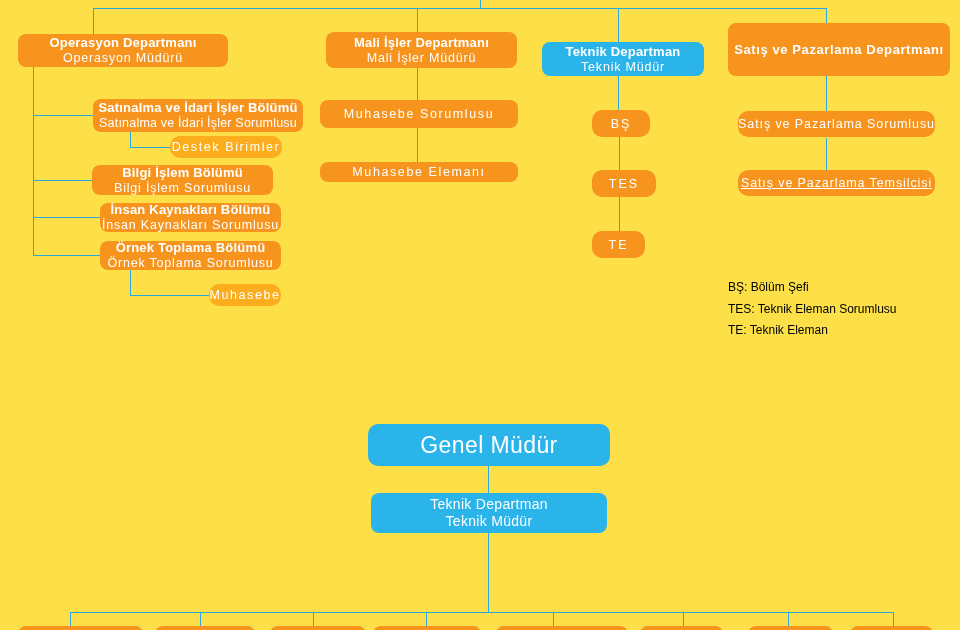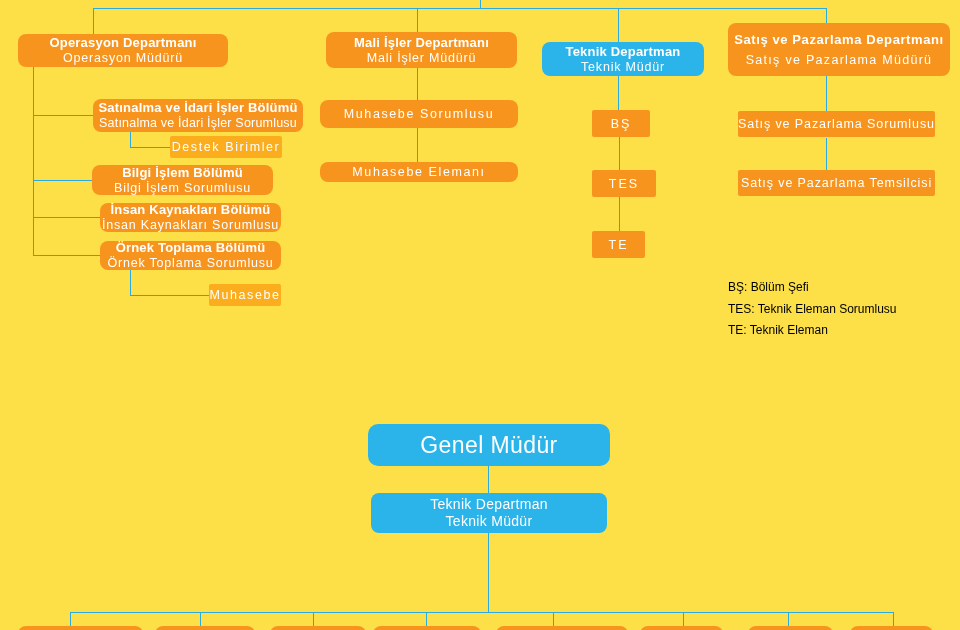--- a/index.html
+++ b/index.html
@@ -15,21 +15,21 @@
      justify-content:center;color:#fff;text-align:center;border-radius:8px;box-sizing:border-box;}
   .orange{background:var(--orange,#F7941E);}
   .lightorange{background:var(--light-orange,#FBAD1D);}
   .blue{background:var(--blue,#2AB4EA);}
   .t{font-weight:bold;font-size:13px;line-height:16px;letter-spacing:0.2px;white-space:nowrap;}
   .s{font-weight:normal;font-size:12.5px;line-height:15px;letter-spacing:0.8px;white-space:nowrap;}
   .one{font-size:12.5px;letter-spacing:1.6px;white-space:nowrap;}
   .abbr{font-size:12.5px;letter-spacing:2px;}
   .roomy .t{letter-spacing:0.6px;line-height:20px;}
   .roomy .s{letter-spacing:1.3px;line-height:20px;}
-  .small-r{border-radius:2px;}
+  .small-r{border-radius:10px;}
 
   .legend-line{position:absolute;left:728px;color:var(--legend-text,#000);
      font-size:12px;line-height:14px;white-space:nowrap;}
 
   .genel{font-size:23px;letter-spacing:0.4px;border-radius:10px;}
   .teknik2 .s2{font-size:14px;line-height:17px;letter-spacing:0.3px;white-space:nowrap;}
 
   .cut{position:absolute;height:20px;border-radius:8px;background:var(--orange,#F7941E);}
 </style>
 </head>
@@ -74,21 +74,20 @@
     <span class="s">Mali İşler Müdürü</span>
   </div>
 
   <div class="n blue" style="left:542px;top:42px;width:162px;height:34px;">
     <span class="t">Teknik Departman</span>
     <span class="s">Teknik Müdür</span>
   </div>
 
   <div class="n orange roomy" style="left:728px;top:23px;width:222px;height:53px;">
     <span class="t">Satış ve Pazarlama Departmanı</span>
-    <span class="s">Satış ve Pazarlama Müdürü</span>
   </div>
 
   <div class="n lightorange small-r" style="left:170px;top:136px;width:112px;height:22px;">
     <span class="one">Destek Birimler</span>
   </div>
 
   <div class="n orange" style="left:93px;top:99px;width:210px;height:33px;">
     <span class="t">Satınalma ve İdari İşler Bölümü</span>
     <span class="s" style="letter-spacing:0.2px;">Satınalma ve İdari İşler Sorumlusu</span>
   </div>
@@ -129,21 +128,21 @@
   </div>
 
   <div class="n orange small-r" style="left:592px;top:231px;width:53px;height:27px;">
     <span class="abbr">TE</span>
   </div>
 
   <div class="n orange small-r" style="left:738px;top:111px;width:197px;height:26px;">
     <span class="one" style="letter-spacing:0.9px;">Satış ve Pazarlama Sorumlusu</span>
   </div>
 
-  <div class="n orange small-r" style="left:738px;top:170px;width:197px;height:26px;">
+  <div class="n orange small-r" style="left:738px;top:170px;width:197px;height:26px;text-decoration:underline;">
     <span class="one" style="letter-spacing:0.9px;">Satış ve Pazarlama Temsilcisi</span>
   </div>
 
   <div class="legend-line" style="top:280px;">BŞ: Bölüm Şefi</div>
   <div class="legend-line" style="top:302px;">TES: Teknik Eleman Sorumlusu</div>
   <div class="legend-line" style="top:323px;">TE: Teknik Eleman</div>
 
   <div class="n blue genel" style="left:368px;top:424px;width:242px;height:42px;">
     <span>Genel Müdür</span>
   </div>

